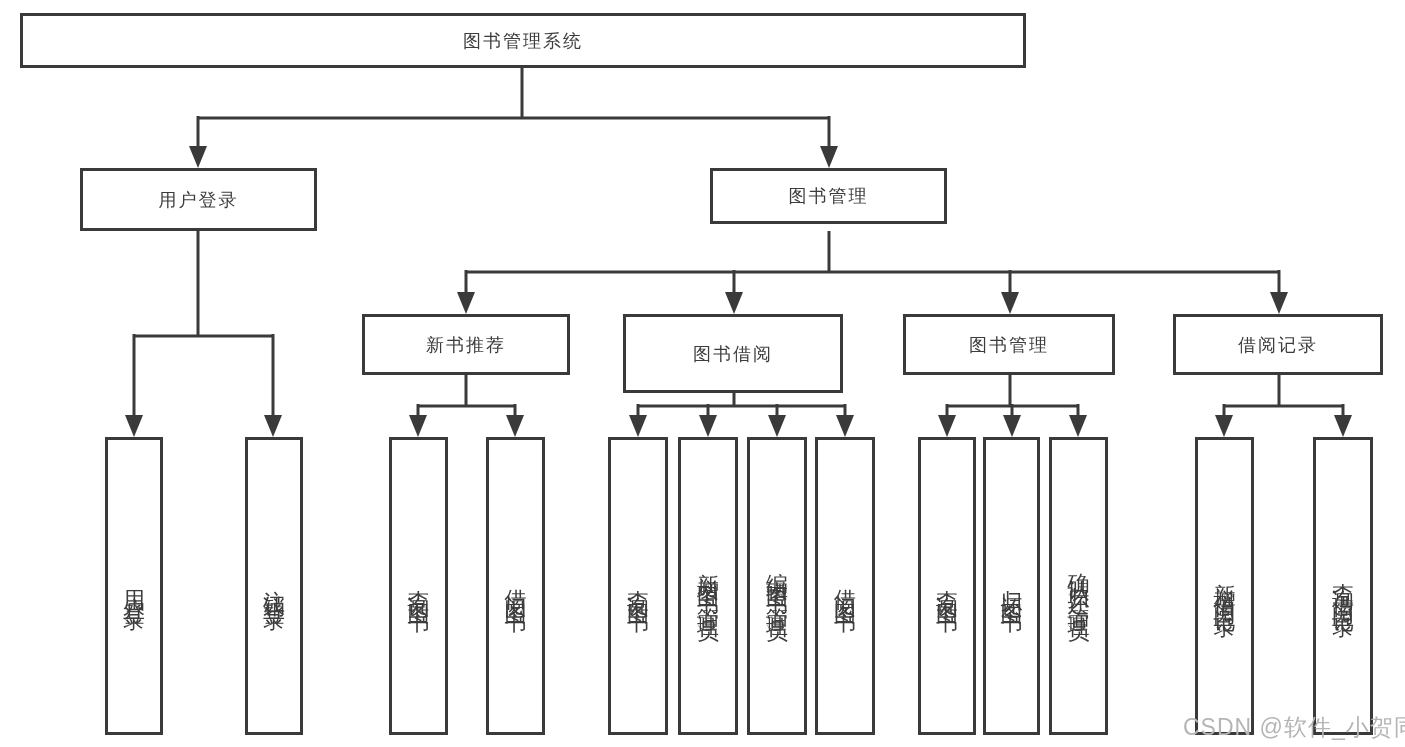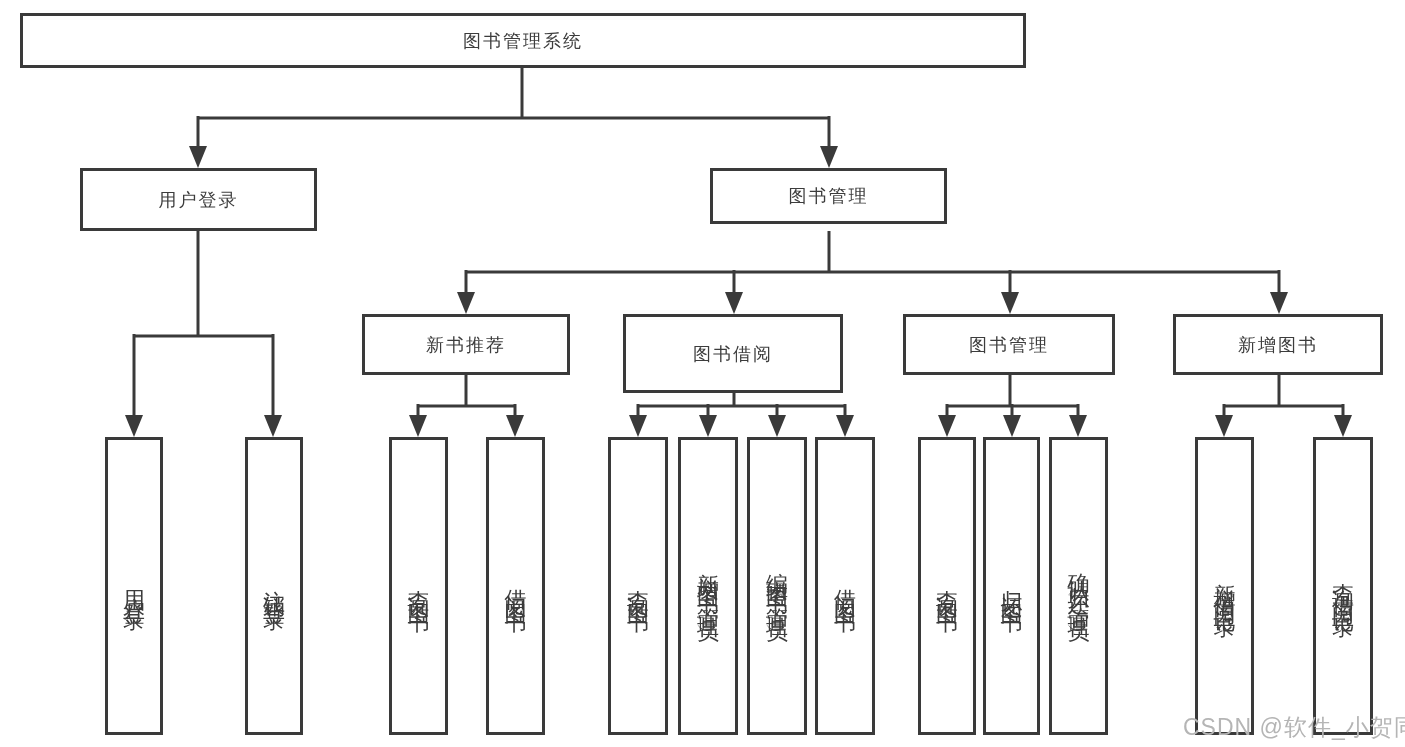--- a/index.html
+++ b/index.html
@@ -150,21 +150,21 @@
   <div class="node h" style="left:362px; top:314px; width:208px; height:61px;">
     <span>新书推荐</span>
   </div>
   <div class="node h" style="left:623px; top:314px; width:220px; height:79px;">
     <span>图书借阅</span>
   </div>
   <div class="node h" style="left:903px; top:314px; width:212px; height:61px;">
     <span>图书管理</span>
   </div>
   <div class="node h" style="left:1173px; top:314px; width:210px; height:61px;">
-    <span>新增图书</span>
+    <span>借阅记录</span>
   </div>
 
   <div class="node v" style="left:105px; top:437px; width:58px; height:298px;">
     <span>用户登录</span>
   </div>
   <div class="node v" style="left:245px; top:437px; width:58px; height:298px;">
     <span>注销登录</span>
   </div>
 
   <div class="node v" style="left:389px; top:437px; width:59px; height:298px;">

